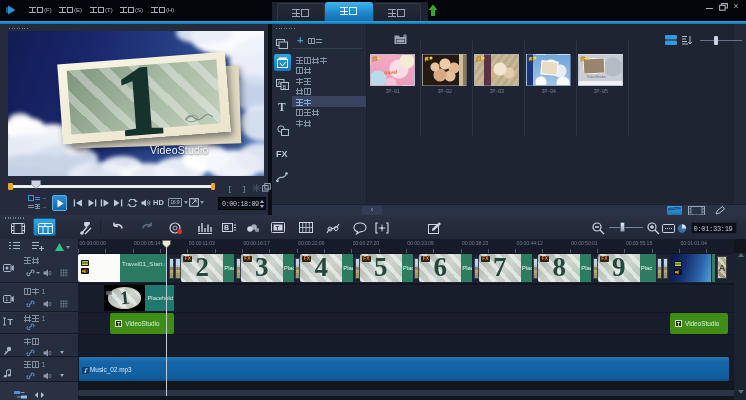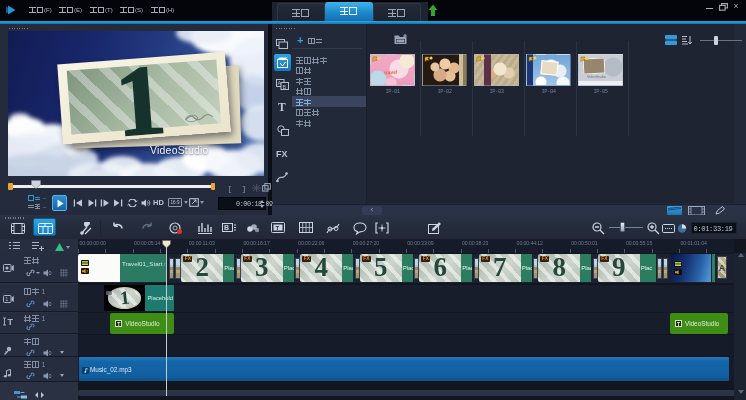--- a/index.html
+++ b/index.html
@@ -143,21 +143,21 @@
   </svg>
 <div class="a" style="left:153px;top:198.5px;color:#bfc8d8;font-size:7.5px;font-weight:bold;line-height:8px">HD</div>
 <div class="a" style="left:168px;top:197.5px;width:14px;height:9.5px;border:1px solid #8e99ad;border-radius:1px;color:#bfc8d8;font-size:4.6px;text-align:center;line-height:8px">16:9</div>
 <div class="a" style="left:183.5px;top:201px;width:0;height:0;border:2.2px solid transparent;border-top:3px solid #8e99ad"></div>
 <svg class="a" style="left:188.5px;top:197.5px" width="10" height="9" viewBox="0 0 10 9">
     <rect x="0.7" y="0.7" width="8.6" height="7.6" fill="none" stroke="#bfc8d8" stroke-width="1"></rect>
     <path d="M3 6 L7 2 M7 2 h-2.5 M7 2 v2.5" stroke="#bfc8d8" stroke-width="0.9" fill="none"></path>
   </svg>
 <div class="a" style="left:200px;top:201px;width:0;height:0;border:2.2px solid transparent;border-top:3px solid #8e99ad"></div>
 <div class="a" style="left:218px;top:196.5px;width:48px;height:13px;background:#0b0f17;border:1px solid #040609"></div>
-<div class="a" style="left:236px;top:199.5px;color:#bac3d0;font-size:6.8px;line-height:8px;font-family:'Liberation Mono',monospace;letter-spacing:-0.4px">0:00:18:09</div>
+<div class="a" style="left:222px;top:199.5px;color:#bac3d0;font-size:6.8px;line-height:8px;font-family:'Liberation Mono',monospace;letter-spacing:-0.4px">0:00:18:09</div>
 <div class="a" style="left:259.5px;top:198px;width:0;height:0;border:2.5px solid transparent;border-bottom:3px solid #a8b2c4"></div>
 <div class="a" style="left:259.5px;top:205px;width:0;height:0;border:2.5px solid transparent;border-top:3px solid #a8b2c4"></div>
 <svg class="a" style="left:276px;top:39px" width="12" height="10" viewBox="0 0 12 10">
     <rect x="0.5" y="0.5" width="8" height="6" fill="none" stroke="#b4bece"></rect>
     <rect x="3" y="3" width="8.5" height="6.5" fill="#222938" stroke="#b4bece"></rect>
   </svg>
 <div class="a" style="left:273.5px;top:53.5px;width:17px;height:17px;background:linear-gradient(#2da6e4,#1677b8);border-radius:2px"></div>
 <svg class="a" style="left:276.5px;top:56.5px" width="11" height="11" viewBox="0 0 11 11">
     <rect x="0.5" y="2.5" width="10" height="8" fill="none" stroke="#fff"></rect>
     <path d="M0.5 2.5 l2 -2 h8 l-2 2 z" fill="#fff"></path>

